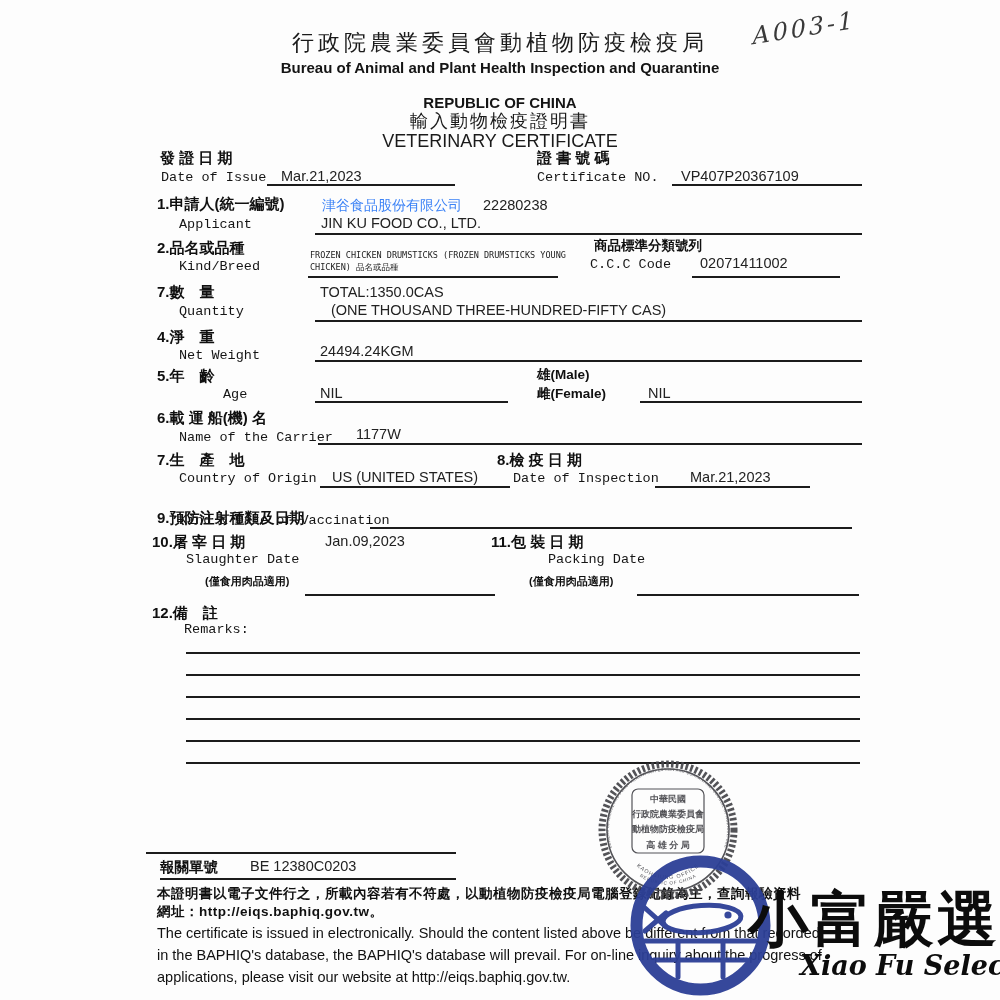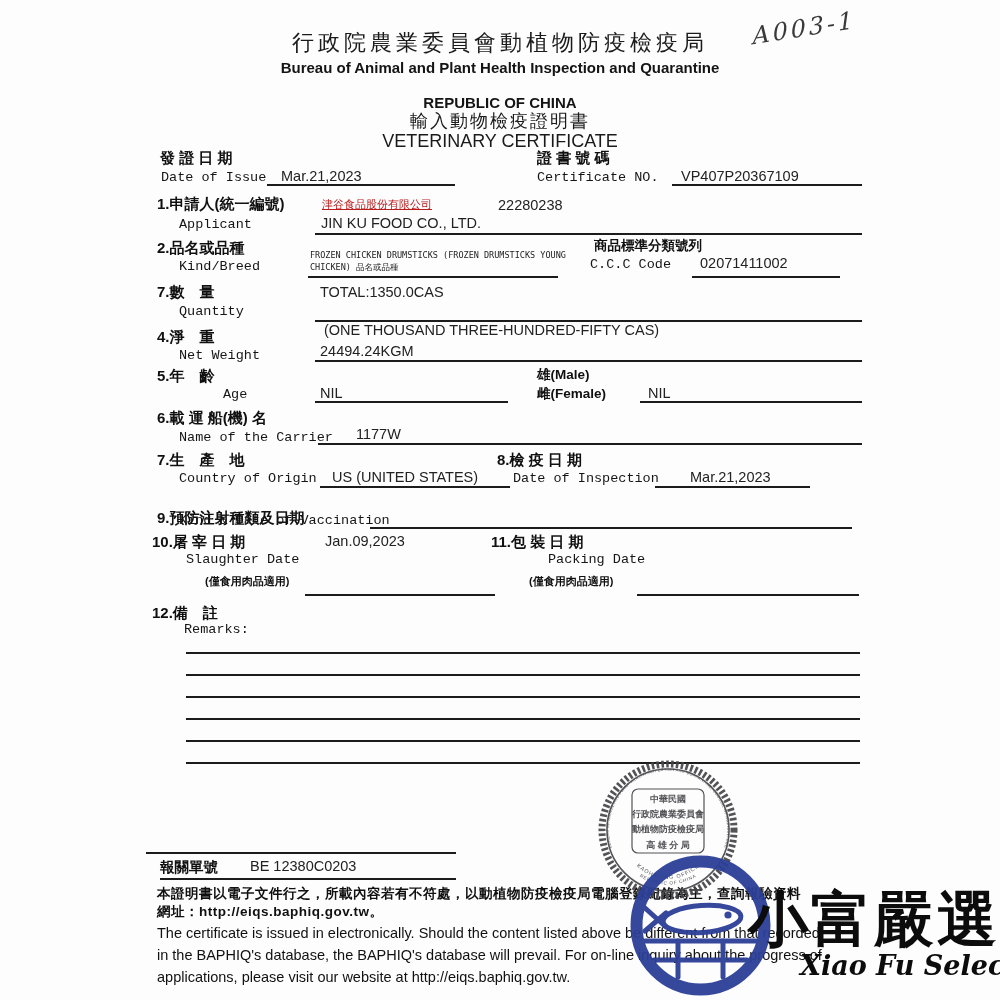--- a/index.html
+++ b/index.html
@@ -9,21 +9,21 @@
   }
   .abs{position:absolute;white-space:nowrap;}
   .center{position:absolute;left:0;width:1000px;text-align:center;white-space:nowrap;}
   .zh-serif{font-family:"Liberation Serif","DejaVu Serif",serif;}
   .hdr-en{font-weight:bold;font-size:15px;color:#141414;}
   .zh-label{font-weight:bold;font-size:15px;color:#101010;}
   .zh-label-sm{font-weight:bold;font-size:13.5px;color:#101010;}
   .zh-note{font-weight:bold;font-size:11px;color:#101010;}
   .en-label{font-family:"Liberation Mono","DejaVu Sans Mono",monospace;font-size:13.5px;color:#151515;}
   .value{font-size:14.5px;color:#222222;}
-  .zh-value{font-size:11px;color:#b91c1c;text-decoration:underline;}
+  .zh-value{font-size:14px;color:#3b82f6;}
   .small-mono{font-family:"DejaVu Sans Mono",monospace;font-size:8.5px;line-height:11px;color:#222;}
   .uline{position:absolute;height:0;border-bottom:2px solid #1c1c1c;}
   .hw{font-family:"DejaVu Serif",serif;font-style:italic;font-size:24px;color:#3a3a3a;
       letter-spacing:3px;transform:rotate(-9deg) skewX(-6deg);}
   .disc-zh{font-weight:bold;font-size:13.5px;color:#101010;letter-spacing:0.5px;}
   .disc-en{font-size:14.5px;color:#111111;}
   .seal-svg{position:absolute;color:#45454a;z-index:2;opacity:0.92;}
   .logo-svg{position:absolute;color:#2c3f96;z-index:3;opacity:0.95;}
   .brand-zh{position:absolute;z-index:3;font-family:"DejaVu Serif",serif;font-weight:bold;
       font-size:60px;color:#0c0c0c;letter-spacing:3px;white-space:nowrap;}
@@ -47,39 +47,39 @@
   <div class="abs zh-label" style="left:537px;top:149px;">證 書 號 碼</div>
   <div class="abs en-label" style="left:161px;top:170px;">Date of Issue</div>
   <div class="abs value" style="left:281px;top:168px;">Mar.21,2023</div>
   <div class="uline" style="left:267px;top:184px;width:188px;"></div>
   <div class="abs en-label" style="left:537px;top:170px;">Certificate NO.</div>
   <div class="abs value" style="left:681px;top:168px;">VP407P20367109</div>
   <div class="uline" style="left:672px;top:184px;width:190px;"></div>
 
   <div class="abs zh-label" style="left:157px;top:195px;">1.申請人(統一編號)</div>
   <div class="abs zh-value" style="left:322px;top:197px;">津谷食品股份有限公司</div>
-  <div class="abs value" style="left:498px;top:197px;">22280238</div>
+  <div class="abs value" style="left:483px;top:197px;">22280238</div>
   <div class="abs en-label" style="left:179px;top:217px;">Applicant</div>
   <div class="abs value" style="left:321px;top:215px;">JIN KU FOOD CO., LTD.</div>
   <div class="uline" style="left:315px;top:233px;width:547px;"></div>
 
   <div class="abs zh-label" style="left:157px;top:239px;">2.品名或品種</div>
   <div class="abs zh-label-sm" style="left:594px;top:237px;">商品標準分類號列</div>
   <div class="abs en-label" style="left:179px;top:259px;">Kind/Breed</div>
   <div class="abs small-mono" style="left:310px;top:250px;">FROZEN CHICKEN DRUMSTICKS (FROZEN DRUMSTICKS YOUNG</div>
   <div class="abs small-mono" style="left:310px;top:262px;">CHICKEN) 品名或品種</div>
   <div class="uline" style="left:308px;top:276px;width:250px;"></div>
   <div class="abs en-label" style="left:590px;top:257px;">C.C.C Code</div>
   <div class="abs value" style="left:700px;top:255px;">02071411002</div>
   <div class="uline" style="left:692px;top:276px;width:148px;"></div>
 
   <div class="abs zh-label" style="left:157px;top:283px;">7.數　量</div>
   <div class="abs value" style="left:320px;top:284px;">TOTAL:1350.0CAS</div>
   <div class="abs en-label" style="left:179px;top:304px;">Quantity</div>
-  <div class="abs value" style="left:324px;top:302px;margin-top:20px;">(ONE THOUSAND THREE-HUNDRED-FIFTY CAS)</div>
+  <div class="abs value" style="left:331px;top:302px;">(ONE THOUSAND THREE-HUNDRED-FIFTY CAS)</div>
   <div class="uline" style="left:315px;top:320px;width:547px;"></div>
 
   <div class="abs zh-label" style="left:157px;top:328px;">4.淨　重</div>
   <div class="abs en-label" style="left:179px;top:348px;">Net Weight</div>
   <div class="abs value" style="left:320px;top:343px;">24494.24KGM</div>
   <div class="uline" style="left:315px;top:360px;width:547px;"></div>
 
   <div class="abs zh-label" style="left:157px;top:367px;">5.年　齡</div>
   <div class="abs zh-label-sm" style="left:537px;top:366px;">雄(Male)</div>
   <div class="abs en-label" style="left:179px;top:387px;margin-left:44px;">Age</div>

